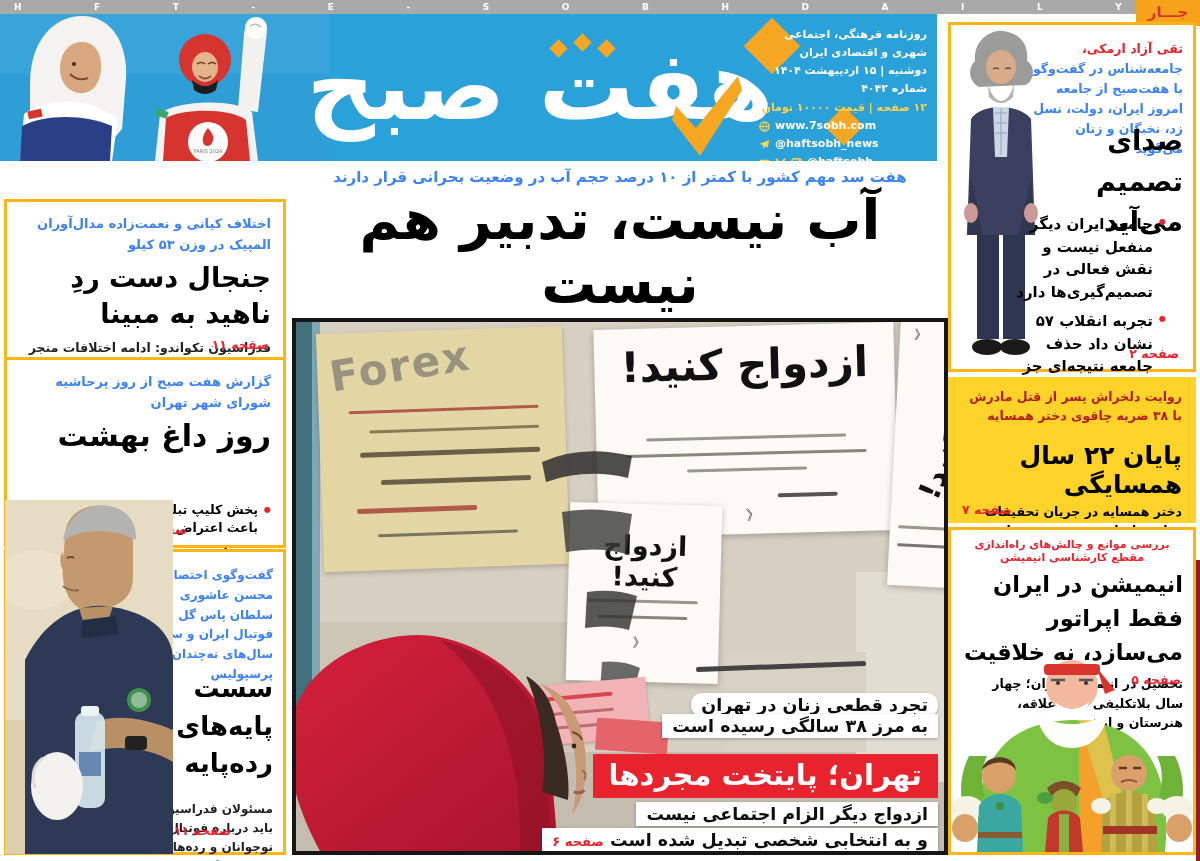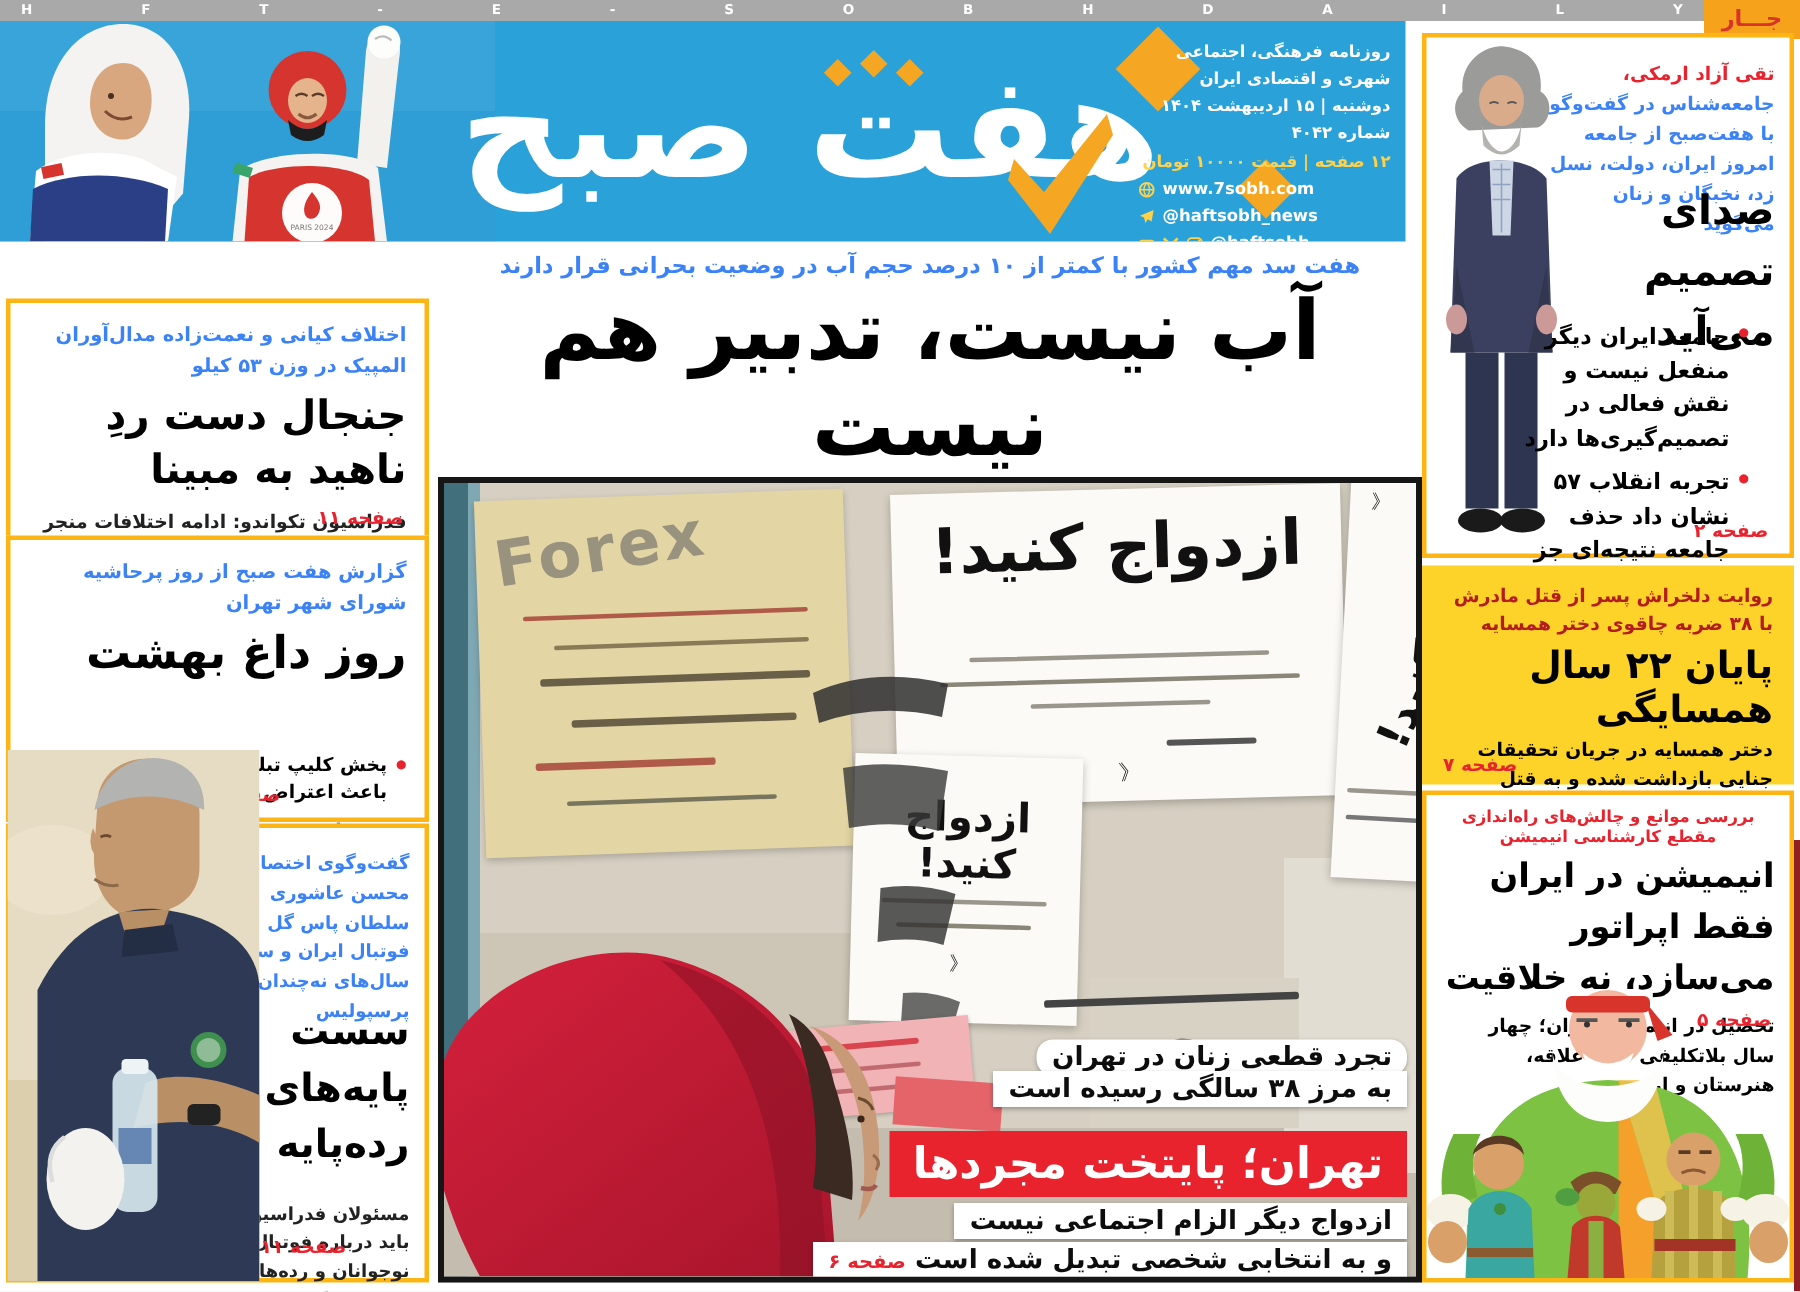--- a/index.html
+++ b/index.html
@@ -61,21 +61,21 @@
   .strip-red { position:absolute; right:6px; background:#e8232e; color:#fff; font-weight:bold; font-size:29px; padding:4px 16px 6px 16px; direction:rtl; white-space:nowrap; letter-spacing:-1px; }
 
   
   .box-interview { left:948px; top:22px; width:248px; height:350px; }
   .iv-kicker { position:absolute; top:14px; right:10px; width:152px; font-size:12.5px; line-height:1.6; text-align:right; }
   .iv-headline { position:absolute; top:96px; right:10px; width:152px; font-size:27px; line-height:1.5; text-align:right; }
   .iv-bullets { position:absolute; top:188px; right:27px; width:158px; font-size:15px; line-height:1.5; font-weight:bold; }
   .iv-page { position:absolute; bottom:8px; right:14px; }
   .box-crime { left:948px; top:377px; width:248px; height:146px; background:#fdd32a; padding:10px 14px 0 10px; text-align:right; }
   .crime-kicker { color:#b41d1f; font-weight:bold; font-size:12.5px; line-height:1.55; }
-  .crime-headline { font-size:25px; font-weight:bold; letter-spacing:-1px; margin-top:3px; }
+  .crime-headline { font-size:25px; font-weight:bold; letter-spacing:-1px; margin-top:15px; }
   .crime-sub { font-size:12.5px; font-weight:bold; line-height:1.5; margin-top:4px; }
   .box-anim { left:948px; top:527px; width:248px; height:328px; overflow:hidden; }
   .an-kicker { font-size:11px; text-align:center; padding:8px 6px 0 6px; color:#e8232e; font-weight:bold; }
   .an-headline { font-size:22.5px; text-align:right; padding:4px 10px 0 10px; line-height:1.5; }
   .an-sub { font-size:12.5px; font-weight:bold; text-align:right; padding:5px 10px 0 10px; line-height:1.55; }
   .edge-red { left:1196px; top:560px; width:4px; height:301px; background:#8f1f24; }
 </style>
 </head>
 <body>
 

